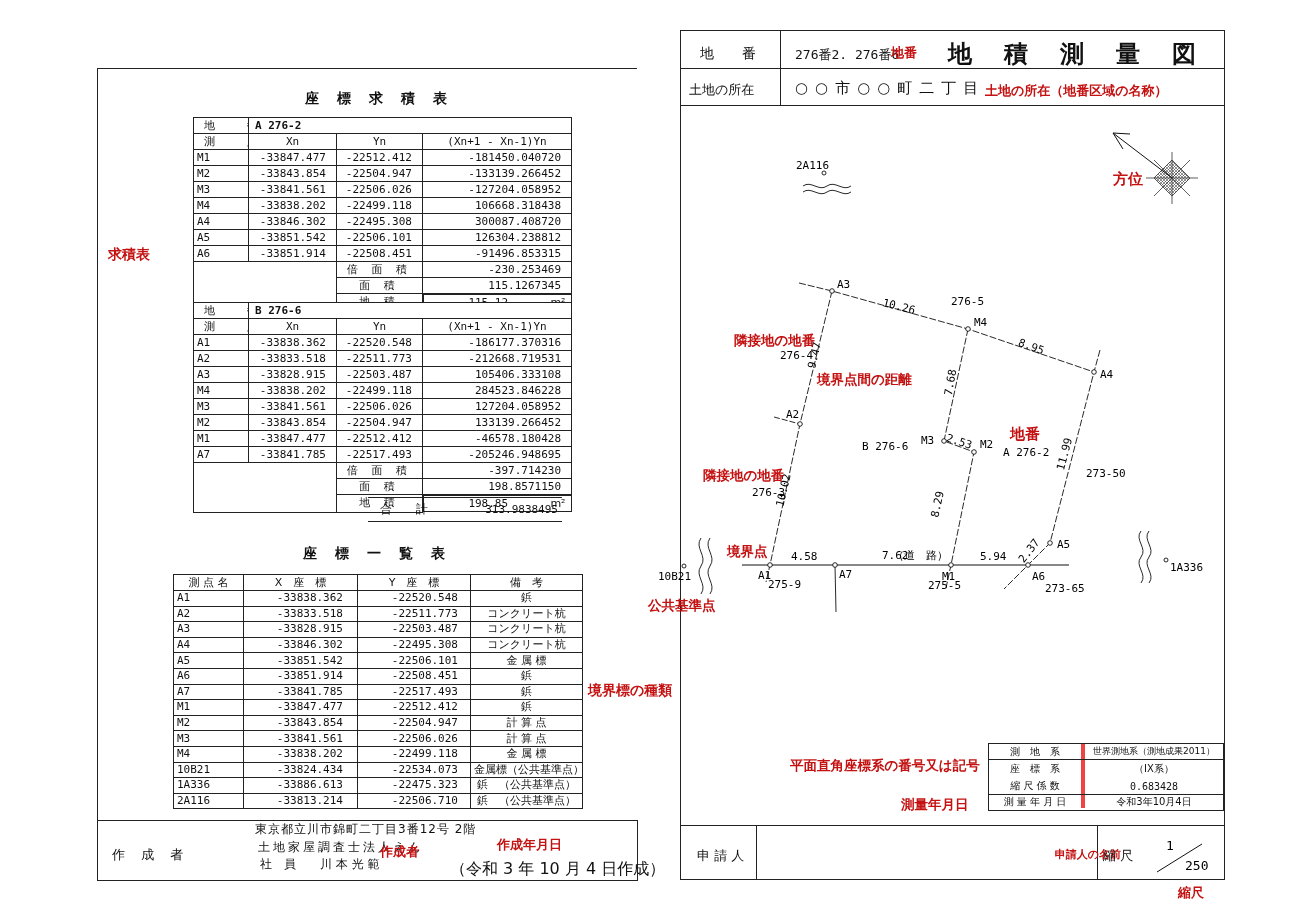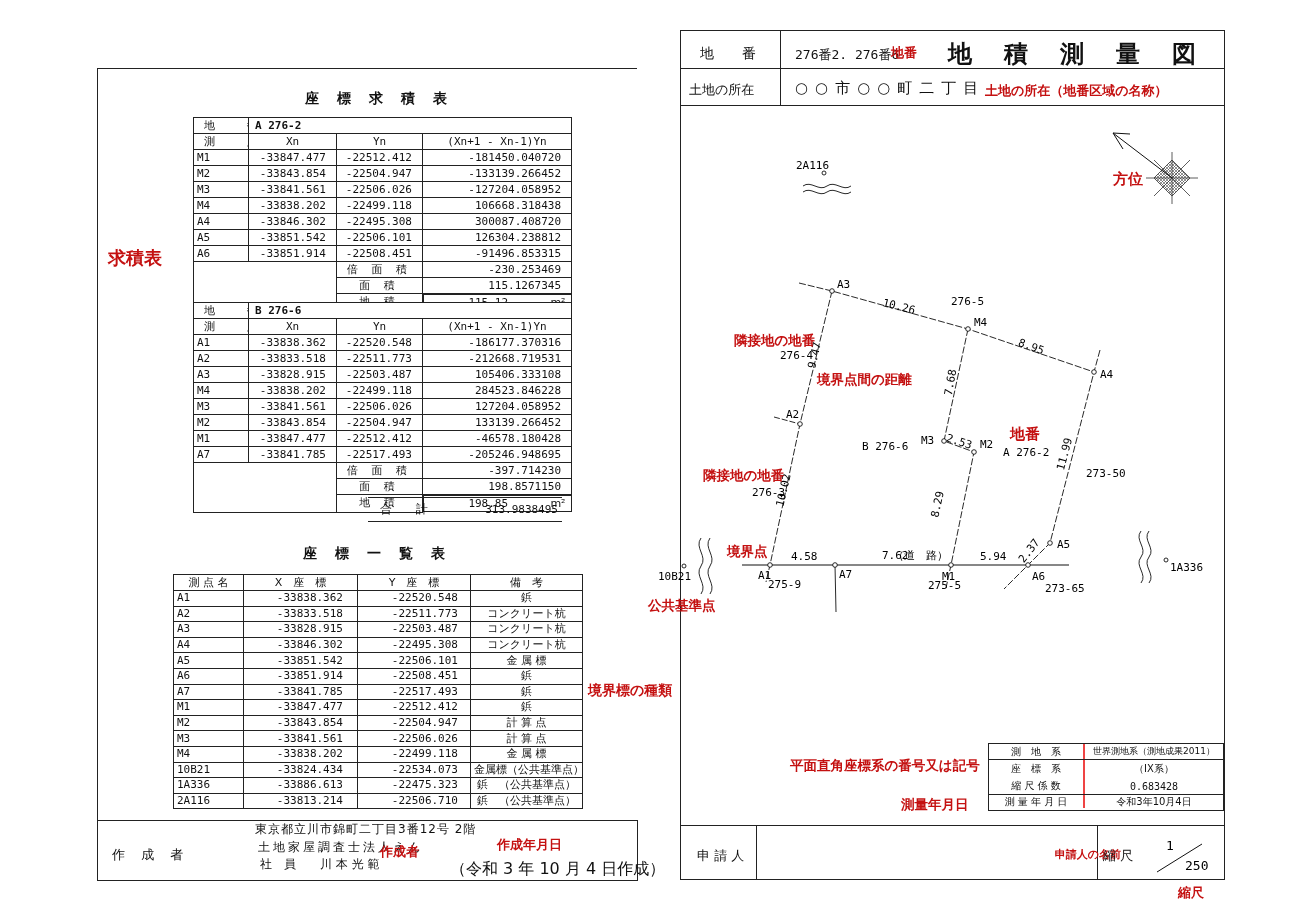--- a/index.html
+++ b/index.html
@@ -29,39 +29,39 @@
 
   .title-sp{letter-spacing:18px;font-weight:bold;font-size:14px}
   .total-box{position:absolute;left:368px;top:497px;width:194px;height:23px;
              border-top:1px solid #222;border-bottom:1px solid #222;display:flex;align-items:center}
   .total-box .tl{letter-spacing:10px;font-size:12px;margin-left:12px}
   .total-box .tv{margin-left:auto;font:11px "DejaVu Sans Mono",monospace;padding-right:4px}
 
   
   .geo{position:absolute;left:988px;top:743px;width:234px;height:66px;border:1px solid #222}
   .geo-row{display:flex;box-sizing:border-box}
-  .geo-lbl{width:96px;border-right:2px solid #ef4444;text-align:center;font-size:10px;
+  .geo-lbl{width:96px;border-right:4px solid #ef4444;text-align:center;font-size:10px;
            display:flex;align-items:center;justify-content:center;box-sizing:border-box}
   .geo-val{flex:1;text-align:center;font-size:10px;display:flex;align-items:center;justify-content:center}
   .bb{border-bottom:1px solid #222}
 
   svg text{font-family:"DejaVu Sans Mono",monospace}
   svg .jt{font-family:"DejaVu Sans",sans-serif}
 </style>
 </head>
 <body>
 
 <div class="page">
 
   <div class="line" style="left:97px;top:68px;width:1px;height:812px"></div>
   <div class="line" style="left:97px;top:68px;width:540px;height:1px"></div>
   <div class="abs" style="left:97px;top:820px;width:539px;height:59px;border:1px solid #222"></div>
 
   <div class="abs title-sp" style="left:305px;top:90px">座標求積表</div>
-  <div class="abs red" style="left:108px;top:246px;font-size:18px">求積表</div>
+  <div class="abs red" style="left:108px;top:246px;font-size:14px">求積表</div>
 
   <table style="left:193px;top:117px;width:378px">
     <colgroup>
         <col style="width:55px">
         <col style="width:88px">
         <col style="width:86px">
         <col style="width:149px">
       </colgroup>
     <thead>
       <tr>

